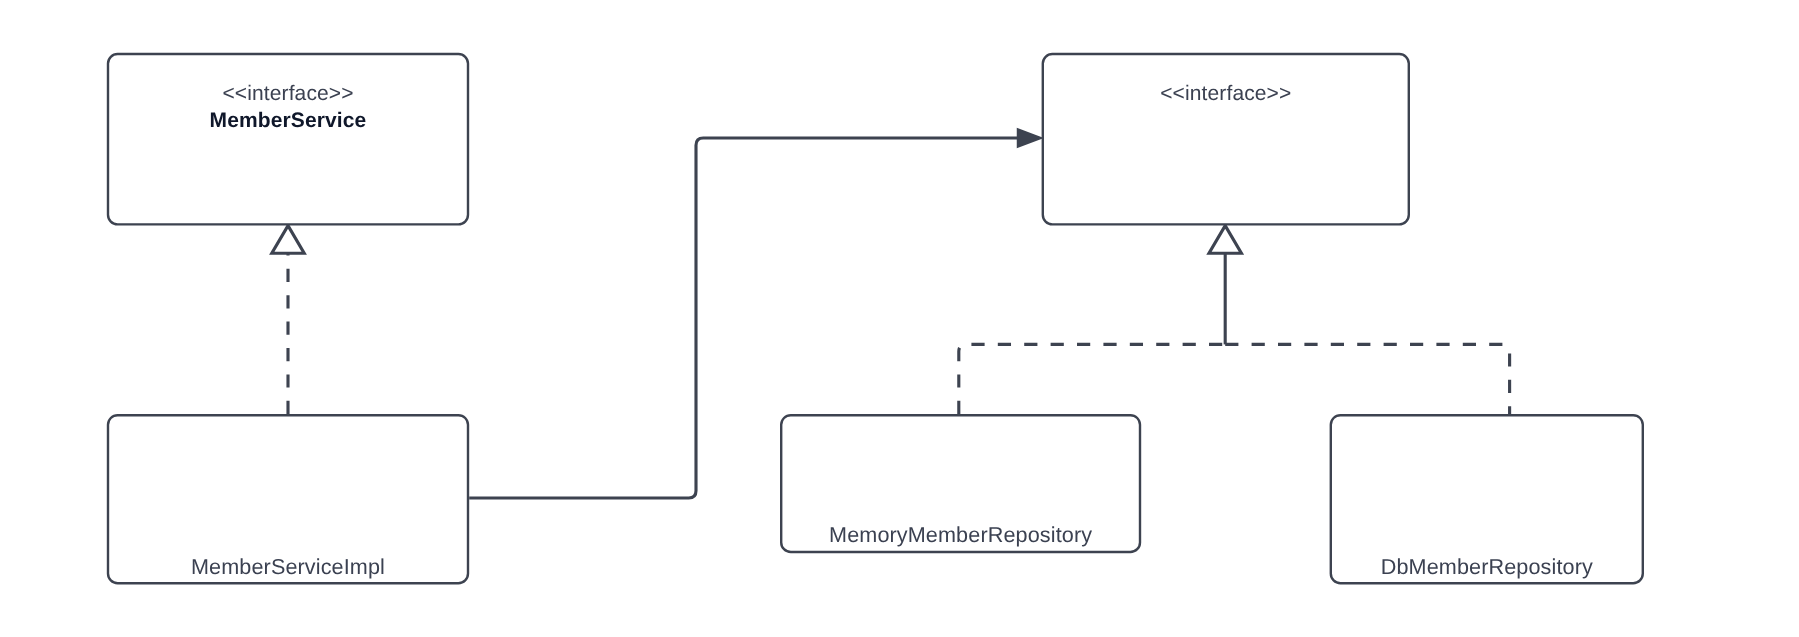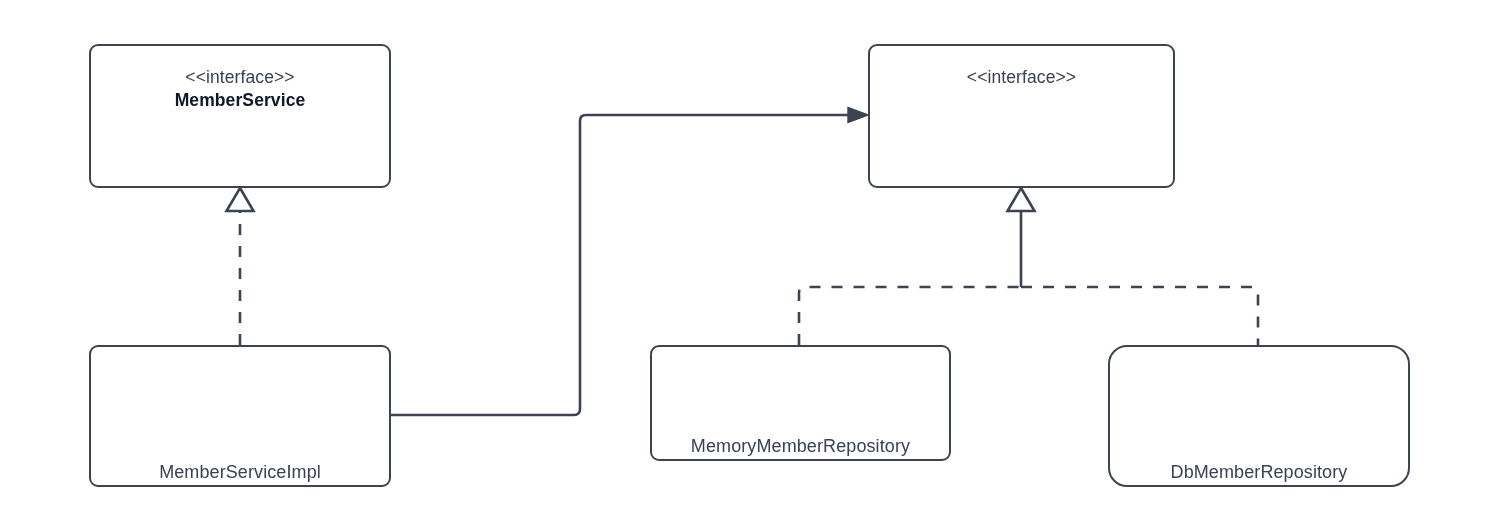--- a/index.html
+++ b/index.html
@@ -108,17 +108,17 @@
   </div>
 
   <div class="uml-node class-node" style="left:89px; top:345px; width:302px; height:142px;">
     <div class="node-name plain">MemberServiceImpl</div>
   </div>
 
   <div class="uml-node class-node" style="left:650px; top:345px; width:301px; height:116px;">
     <div class="node-name plain">MemoryMemberRepository</div>
   </div>
 
-  <div class="uml-node class-node" style="left:1108px; top:345px; width:302px; height:142px;border-radius:19px;">
+  <div class="uml-node class-node" style="left:1108px; top:345px; width:262px; height:142px;">
     <div class="node-name plain">DbMemberRepository</div>
   </div>
 
 </div>
 
 </body></html>

